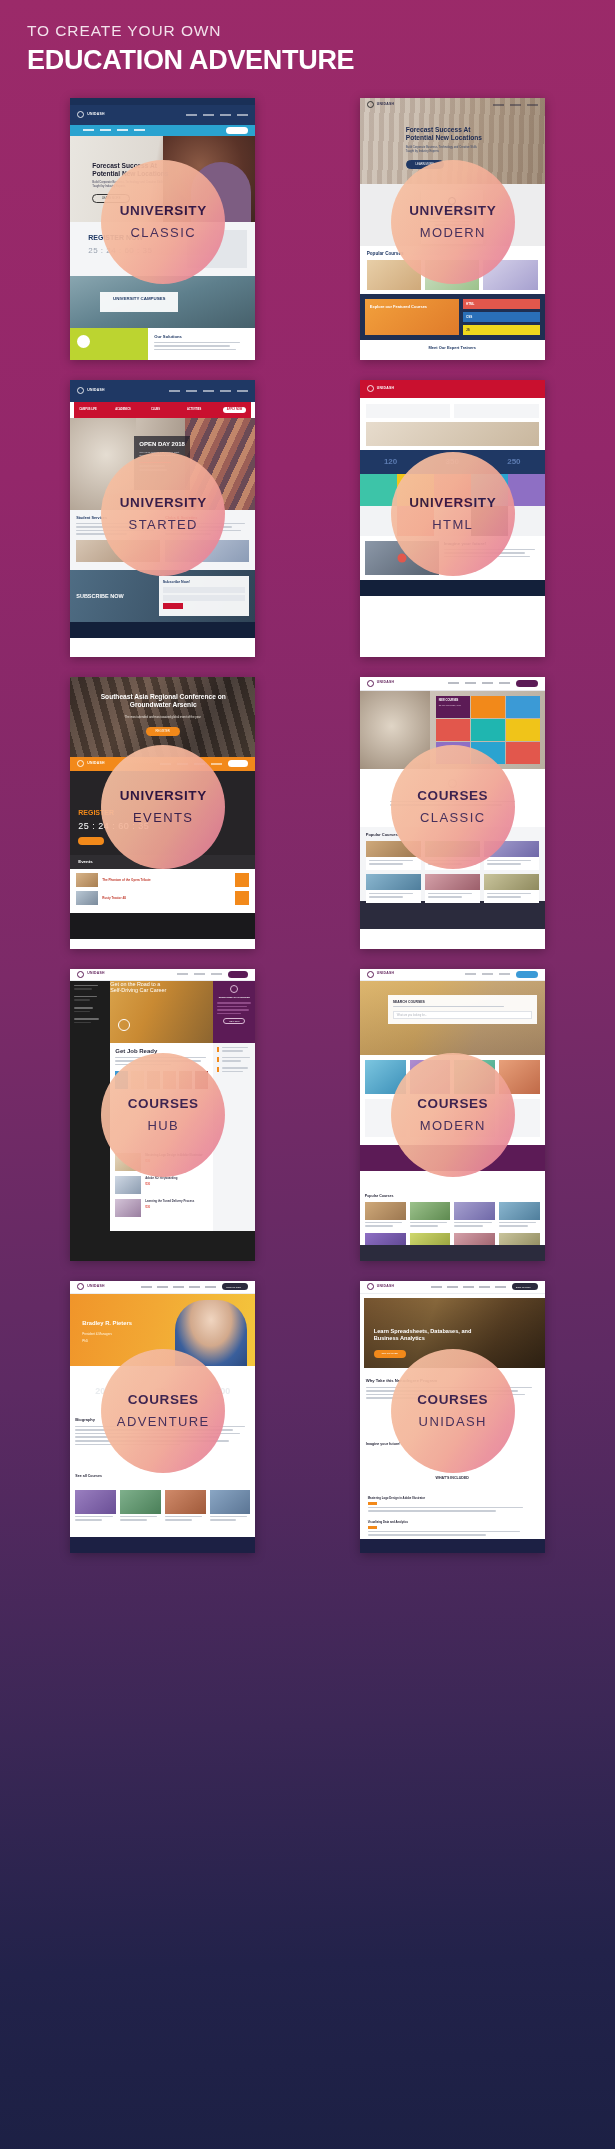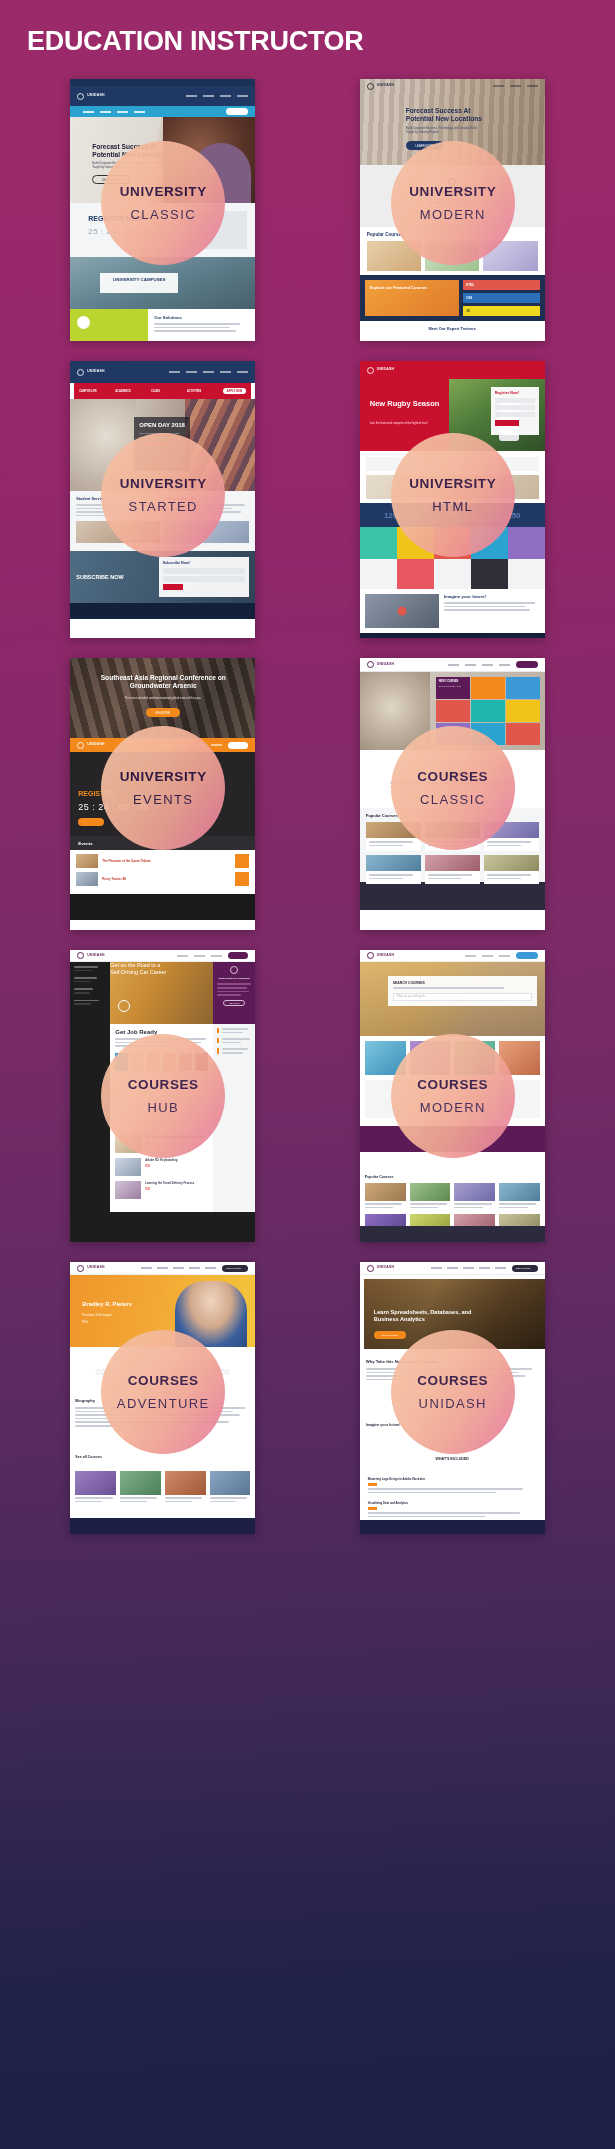--- a/index.html
+++ b/index.html
@@ -81,21 +81,22 @@
 
   
   .imgblk { background-size:cover; background-position:center; }
   .gridcards { display:flex; gap:3px; padding:4px; }
   .gridcards > div { flex:1; height:22px; background:#e6e9ee; }
 </style>
 </head>
 <body>
 
 <div class="hdr">
-  <div class="title">EDUCATION INSTRUCTOR</div>
+  <div class="kick">TO CREATE YOUR OWN</div>
+  <div class="title">EDUCATION ADVENTURE</div>
 </div>
 
 <div class="grid">
 
   <div class="card h1">
     <div class="shot">
       <div class="topbar" style="background:#1a3057"></div>
       <div class="navbar" style="height:20px;background:#1f3864">
         <div class="logo-dot"></div>
         <div class="logo-txt">UNIDASH</div>
@@ -282,33 +283,20 @@
       <div class="b2">STARTED</div>
     </div>
   </div>
 
   <div class="card h2">
     <div class="shot">
       <div class="navbar" style="height:18px;background:#c9102f">
         <div class="logo-dot"></div>
         <div class="logo-txt">UNIDASH</div>
       </div>
-      <div class="hero" style="height:72px;background:#c9102f;position:relative">
-        <div style="position:absolute;right:0;top:0;width:96px;height:72px;background:linear-gradient(150deg,#7ea653 0%,#4e7a3a 45%,#2f4f28 100%)"></div>
-        <div style="position:absolute;right:26px;top:22px;width:20px;height:40px;background:#e7e7ea;border-radius:3px"></div>
-        <div class="htitle" style="left:10px;top:20px;width:72px;font-size:7.5px;color:#fff;line-height:1.2">New Rugby Season</div>
-        <div class="hsub" style="left:10px;top:42px;width:66px;color:#ffd6dc">Join the team and compete at the highest level</div>
-        <div style="position:absolute;right:6px;top:8px;width:48px;height:48px;background:rgba(255,255,255,.95);padding:4px">
-          <div style="font-size:3.6px;font-weight:bold;color:#c9102f;margin-bottom:3px">Register Now!</div>
-          <div style="height:5px;background:#e8eaee;margin-bottom:2px"></div>
-          <div style="height:5px;background:#e8eaee;margin-bottom:2px"></div>
-          <div style="height:5px;background:#e8eaee;margin-bottom:3px"></div>
-          <div style="height:6px;width:24px;background:#c9102f"></div>
-        </div>
-      </div>
       <div class="band" style="height:52px;background:#fff;padding:6px;position:relative">
         <div style="height:14px;display:flex;gap:4px">
           <div style="flex:1;background:#f4f5f7"></div>
           <div style="flex:1;background:#f4f5f7"></div>
         </div>
         <div style="margin-top:4px;height:24px;background:linear-gradient(140deg,#e7dccd,#c9b79e)"></div>
       </div>
       <div class="band" style="height:24px;background:#1f3864;display:flex;align-items:center;justify-content:space-around">
         <div style="font-size:8px;color:#5b7ab0;font-weight:bold">120</div>
         <div style="font-size:8px;color:#5b7ab0;font-weight:bold">350</div>

